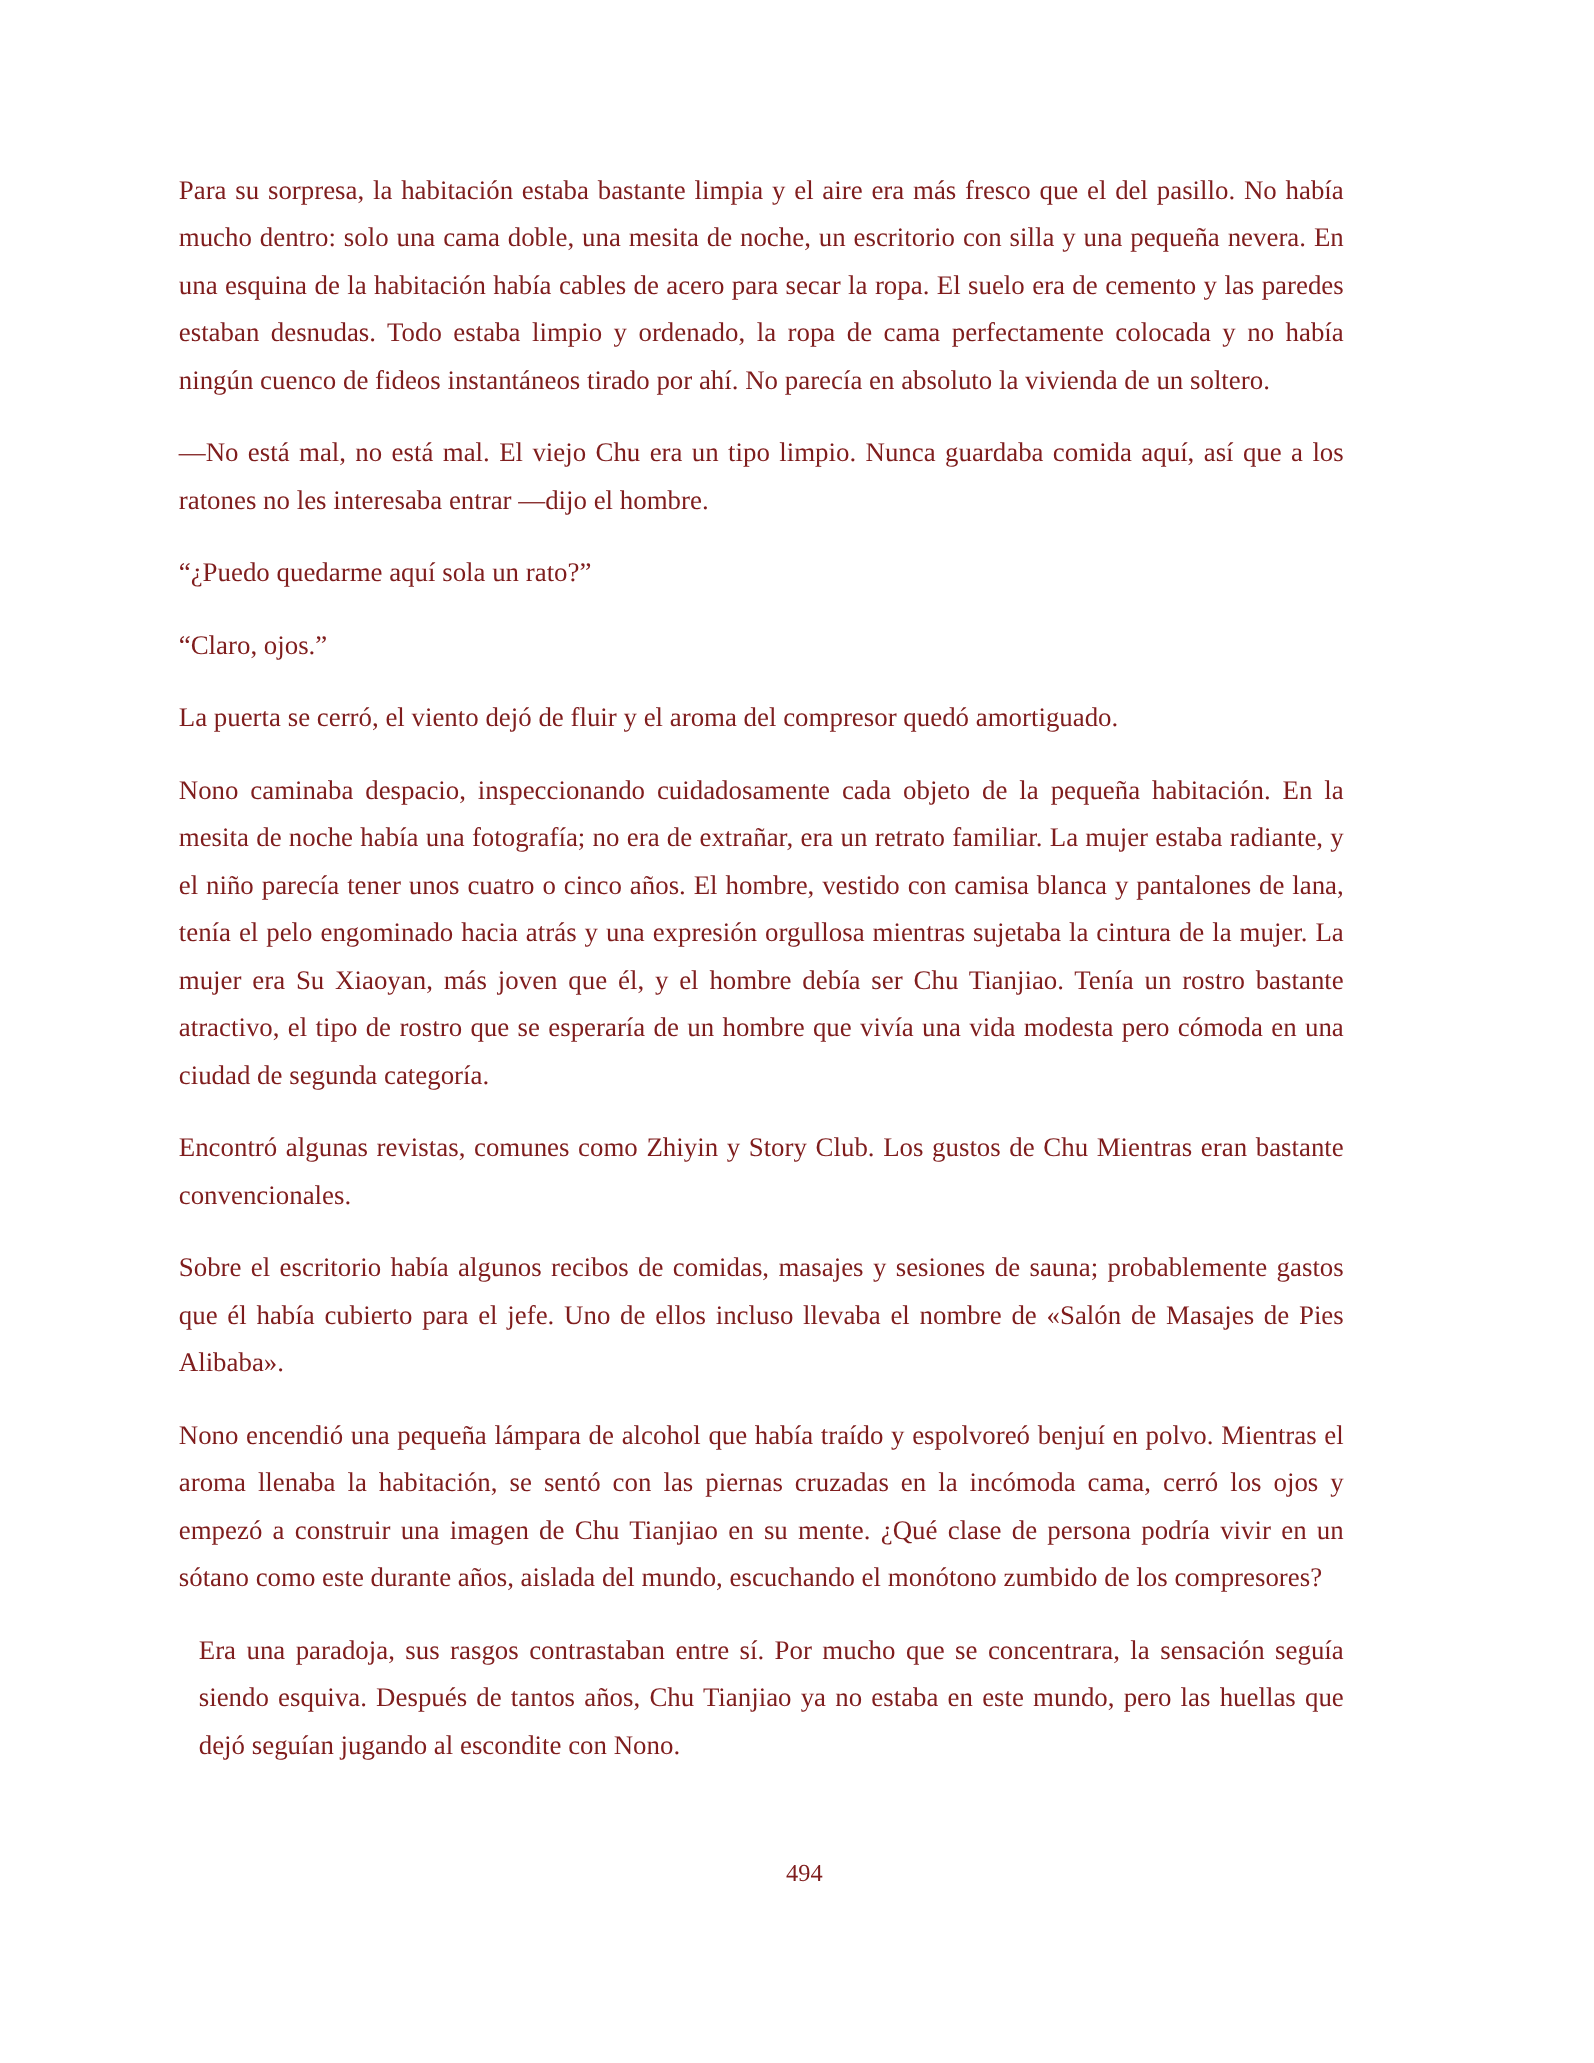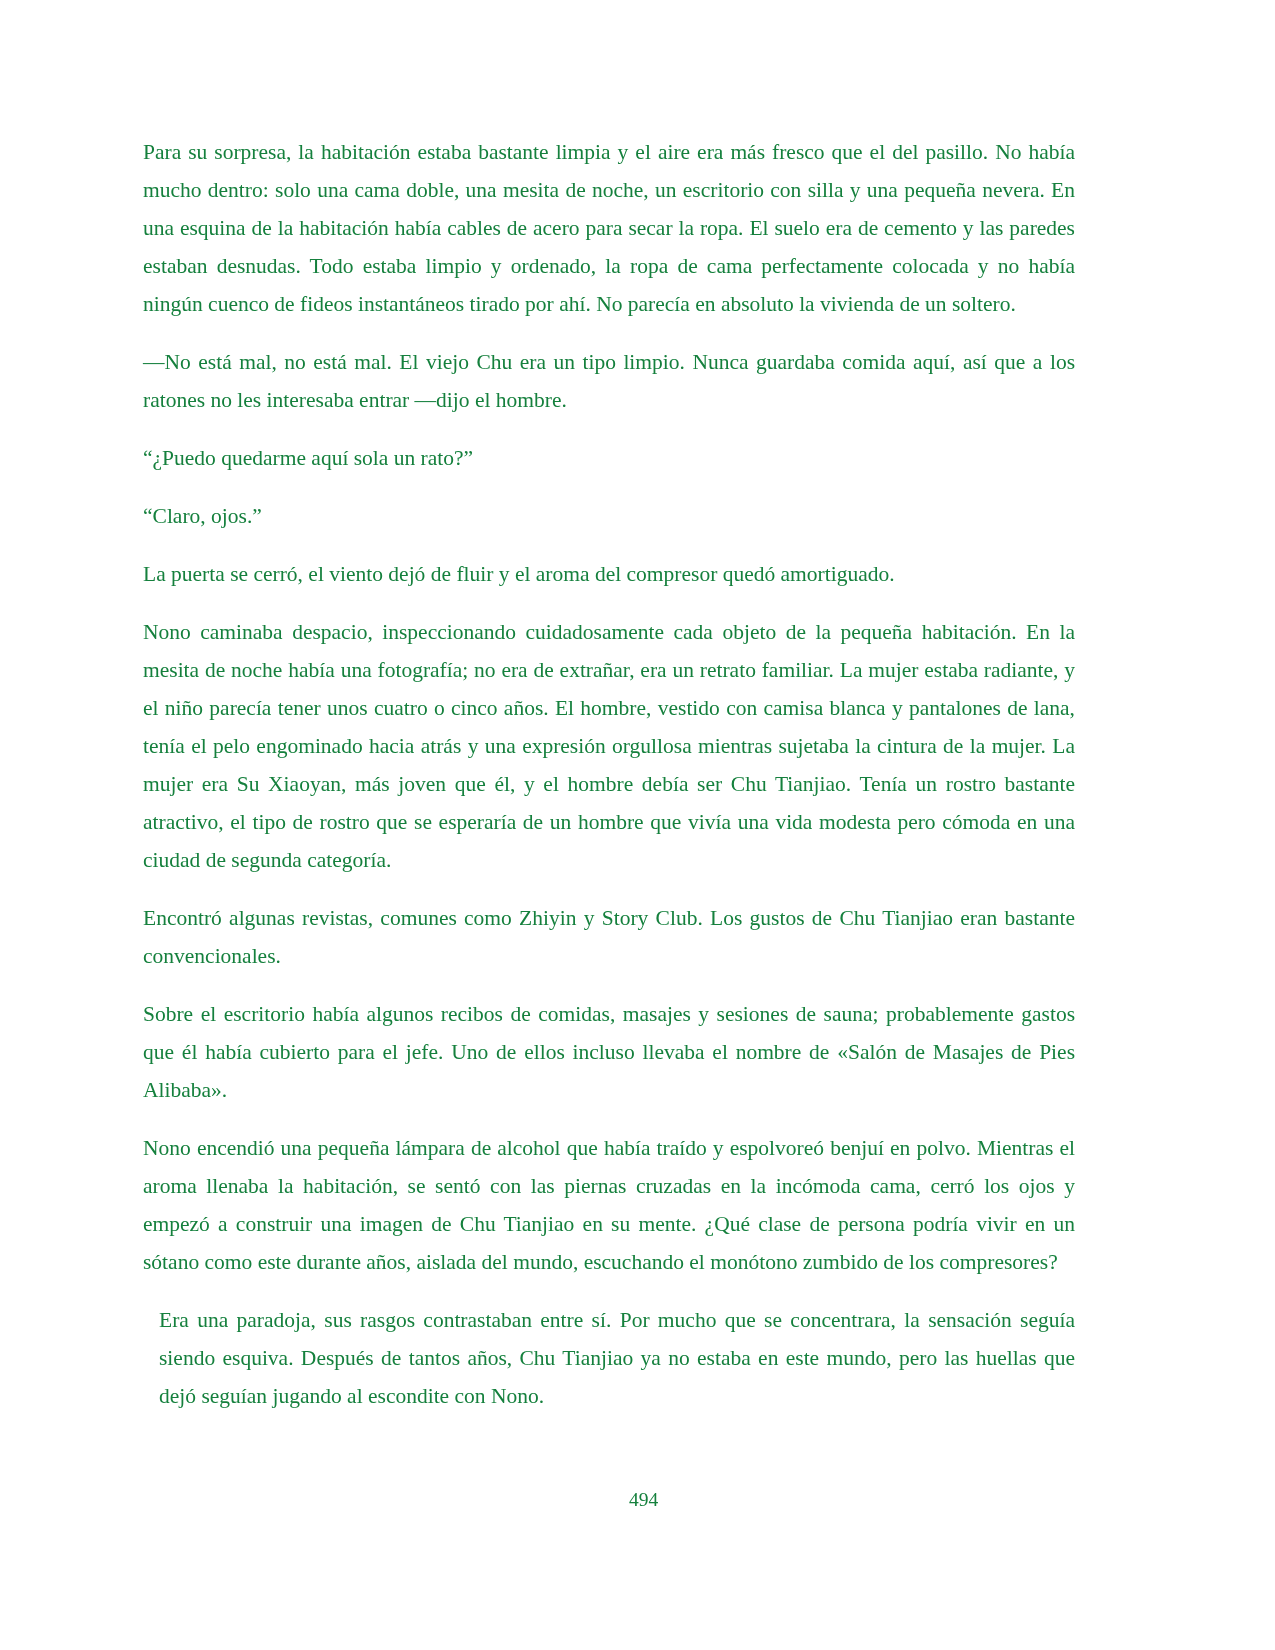--- a/index.html
+++ b/index.html
@@ -8,21 +8,21 @@
     background: #ffffff;
   }
   .page {
     width: 1275px;
     height: 1650px;
     margin: 0 auto;
     background: #ffffff;
     position: relative;
     box-sizing: border-box;
     font-family: "Liberation Serif", serif;
-    color: #15803d;
+    color: #7f1d1d;
     padding-left: 44px;
   }
   .content {
     position: absolute;
     left: 143px;
     top: 133px;
     width: 932px;
   }
   .para {
     font-size: 21.5px;
@@ -50,19 +50,19 @@
 <body>
 
 <div class="page">
   <div class="content">
     <p class="para">Para su sorpresa, la habitación estaba bastante limpia y el aire era más fresco que el del pasillo. No había mucho dentro: solo una cama doble, una mesita de noche, un escritorio con silla y una pequeña nevera. En una esquina de la habitación había cables de acero para secar la ropa. El suelo era de cemento y las paredes estaban desnudas. Todo estaba limpio y ordenado, la ropa de cama perfectamente colocada y no había ningún cuenco de fideos instantáneos tirado por ahí. No parecía en absoluto la vivienda de un soltero.</p>
     <p class="para">—No está mal, no está mal. El viejo Chu era un tipo limpio. Nunca guardaba comida aquí, así que a los ratones no les interesaba entrar —dijo el hombre.</p>
     <p class="para">“¿Puedo quedarme aquí sola un rato?”</p>
     <p class="para">“Claro, ojos.”</p>
     <p class="para">La puerta se cerró, el viento dejó de fluir y el aroma del compresor quedó amortiguado.</p>
     <p class="para">Nono caminaba despacio, inspeccionando cuidadosamente cada objeto de la pequeña habitación. En la mesita de noche había una fotografía; no era de extrañar, era un retrato familiar. La mujer estaba radiante, y el niño parecía tener unos cuatro o cinco años. El hombre, vestido con camisa blanca y pantalones de lana, tenía el pelo engominado hacia atrás y una expresión orgullosa mientras sujetaba la cintura de la mujer. La mujer era Su Xiaoyan, más joven que él, y el hombre debía ser Chu Tianjiao. Tenía un rostro bastante atractivo, el tipo de rostro que se esperaría de un hombre que vivía una vida modesta pero cómoda en una ciudad de segunda categoría.</p>
-    <p class="para">Encontró algunas revistas, comunes como Zhiyin y Story Club. Los gustos de Chu Tianjiao eran bastante convencionales.</p>
+    <p class="para">Encontró algunas revistas, comunes como Zhiyin y Story Club. Los gustos de Chu Mientras eran bastante convencionales.</p>
     <p class="para">Sobre el escritorio había algunos recibos de comidas, masajes y sesiones de sauna; probablemente gastos que él había cubierto para el jefe. Uno de ellos incluso llevaba el nombre de «Salón de Masajes de Pies Alibaba».</p>
     <p class="para">Nono encendió una pequeña lámpara de alcohol que había traído y espolvoreó benjuí en polvo. Mientras el aroma llenaba la habitación, se sentó con las piernas cruzadas en la incómoda cama, cerró los ojos y empezó a construir una imagen de Chu Tianjiao en su mente. ¿Qué clase de persona podría vivir en un sótano como este durante años, aislada del mundo, escuchando el monótono zumbido de los compresores?</p>
     <p class="para">Era una paradoja, sus rasgos contrastaban entre sí. Por mucho que se concentrara, la sensación seguía siendo esquiva. Después de tantos años, Chu Tianjiao ya no estaba en este mundo, pero las huellas que dejó seguían jugando al escondite con Nono.</p>
   </div>
   <div class="folio">494</div>
 </div>
 
 </body></html>

